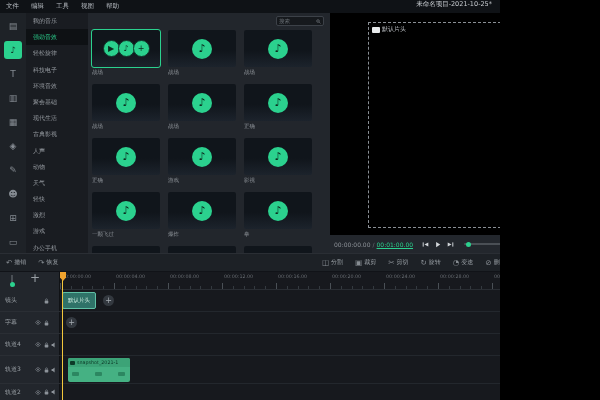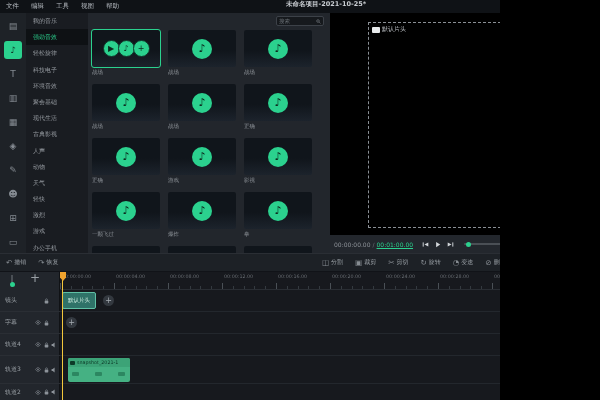--- a/index.html
+++ b/index.html
@@ -2,21 +2,21 @@
 <html><head>
 <meta charset="utf-8">
 <style>
   html,body{margin:0;padding:0;background:#000;}
   #app{position:relative;width:500px;height:400px;background:#1b1e23;overflow:hidden;
        font-family:"DejaVu Sans","Liberation Sans",sans-serif;color:#9aa0a6;}
   
   .menubar{position:absolute;left:0;top:0;width:600px;height:13px;background:#0f1216;
            display:flex;align-items:center;gap:12px;padding-left:6px;font-size:6.5px;color:#b4b9bf;}
   .mb-item{cursor:default;}
-  .mb-title{position:absolute;left:286px;width:200px;text-align:left;color:#c9cdd2;font-size:6.5px;font-weight:bold;}
+  .mb-title{position:absolute;left:292px;width:200px;text-align:right;color:#c9cdd2;font-size:6.5px;}
   
   .sidebar{position:absolute;left:0;top:13px;width:26px;height:240px;background:#1e2227;
            display:flex;flex-direction:column;align-items:center;padding-top:4px;gap:6px;}
   .side-icon{width:18px;height:18px;border-radius:3px;display:flex;align-items:center;
              justify-content:center;font-size:9px;color:#858b92;flex:0 0 18px;}
   .side-icon.selected{background:#2bd18e;color:#0d2b1f;}
   
   .catpanel{position:absolute;left:26px;top:13px;width:62px;height:240px;background:#191c21;
             overflow:hidden;border-right:1px solid #14161a;}
   .cat-item{height:16.2px;line-height:16.2px;padding-left:7px;font-size:6px;color:#969ba1;white-space:nowrap;}

